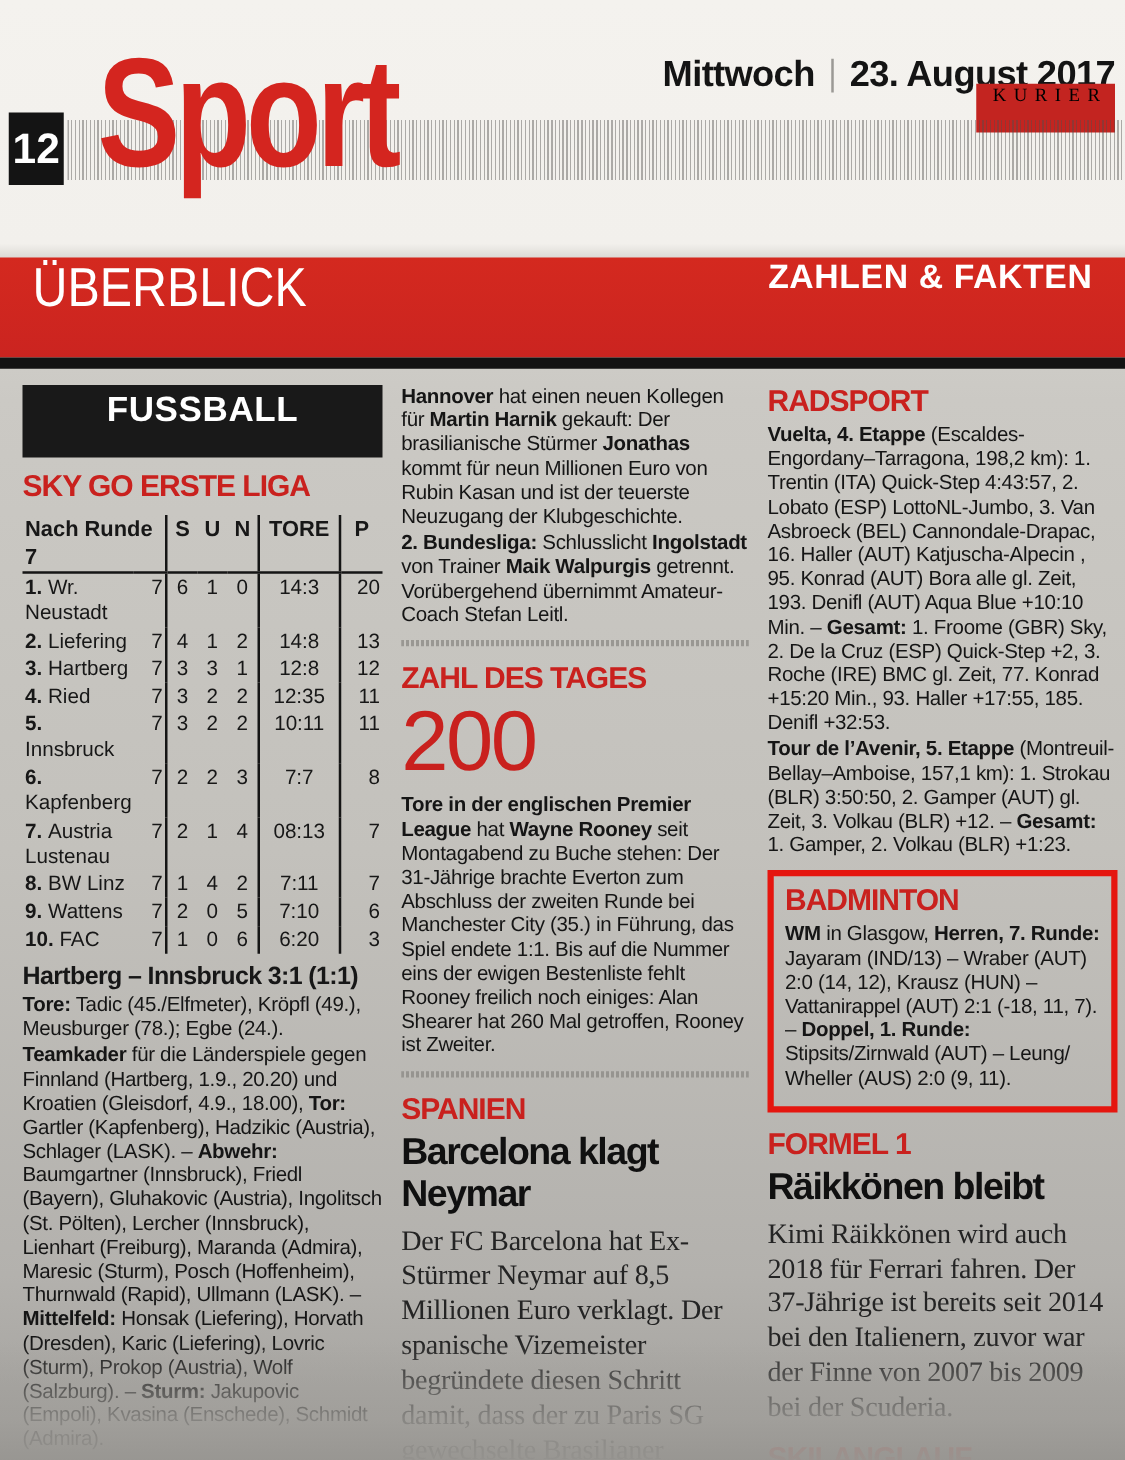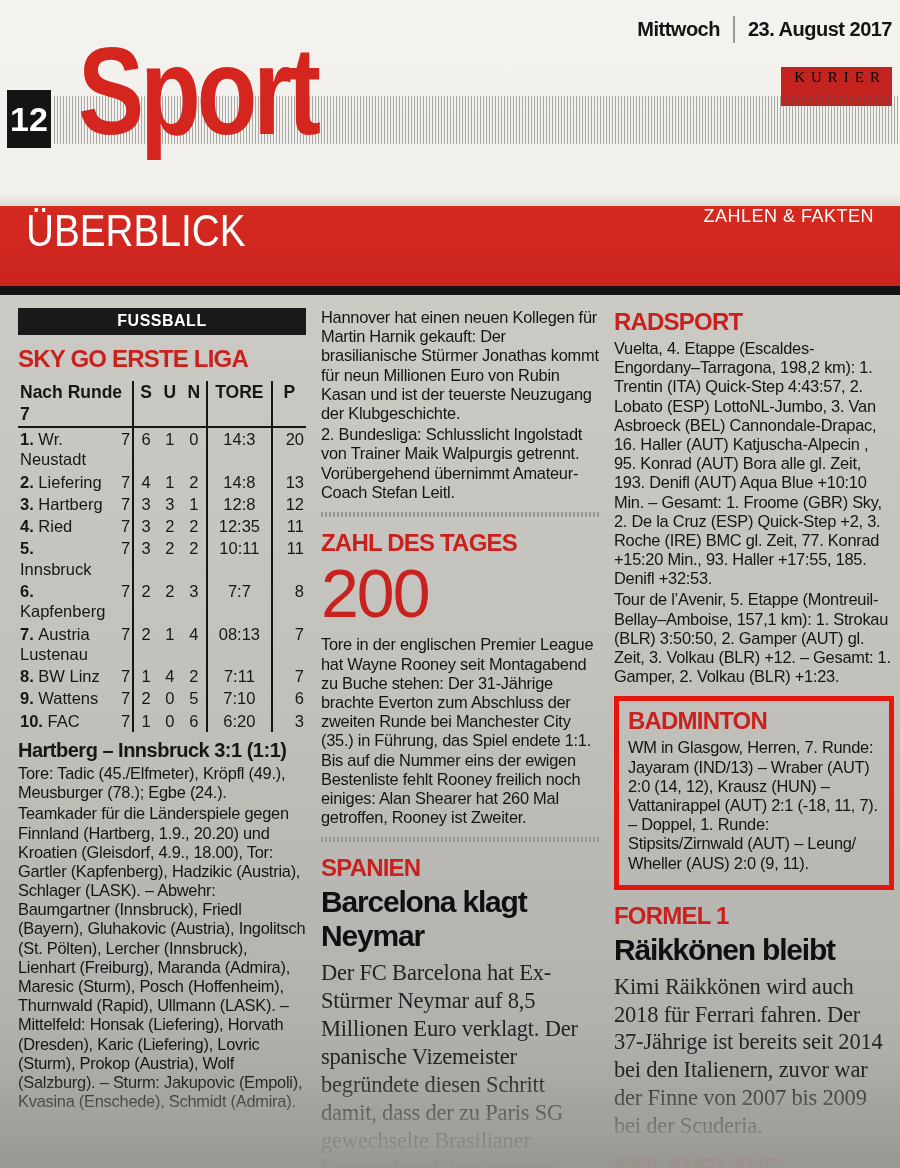--- a/index.html
+++ b/index.html
@@ -8,45 +8,45 @@
     background:linear-gradient(180deg,#f4f2ee 0px,#f2f0ec 195px,#d4d2cd 210px,#cbc9c4 320px,#c3c1bc 680px,#b3b1ad 1020px,#a19f9b 1168px);
     color:#171717;}
   
   .hdr{position:relative;height:206px;}
   .pagenum{position:absolute;left:7px;top:90px;width:44px;height:58px;background:#141414;color:#fff;
     font-size:34px;font-weight:700;display:flex;align-items:center;justify-content:center;z-index:3;}
   .barcode{position:absolute;left:54px;right:0;top:96px;height:48px;z-index:1;opacity:.8;
     background:repeating-linear-gradient(90deg,rgba(80,78,76,.55) 0 1px,rgba(0,0,0,0) 1px 3px);}
   .sport{position:absolute;left:78px;top:28px;z-index:2;font-size:124px;line-height:1.02;font-weight:700;
     color:#d4251f;letter-spacing:-5px;transform:scaleX(.8);transform-origin:left top;}
-  .dateline{position:absolute;right:8px;top:16px;display:flex;align-items:center;gap:13px;
-    font-size:20px;font-weight:700;color:#141414;letter-spacing:-0.5px;}
+  .dateline{position:absolute;right:8px;top:44px;display:flex;align-items:center;gap:13px;
+    font-size:29px;font-weight:700;color:#141414;letter-spacing:-0.5px;}
   .date-sep{width:2px;height:27px;background:#9b9995;}
   .kurier{position:absolute;right:8px;top:67px;background:#c32420;color:#000000;
     font-family:"Liberation Serif","DejaVu Serif",serif;font-size:15px;letter-spacing:6px;
     padding:2px 6px 20px 13px;}
   
   .banner{height:80px;background:linear-gradient(180deg,#d4291f,#cb2420);display:flex;
     align-items:flex-start;justify-content:space-between;padding:0 26px;}
   .b-left{color:#fff;font-size:44px;font-weight:400;letter-spacing:0;transform:scaleX(.88);
     transform-origin:left center;}
-  .b-right{color:#fff;font-size:18px;font-weight:400;letter-spacing:.5px;}
+  .b-right{color:#fff;font-size:27px;font-weight:700;letter-spacing:.5px;}
   .banner-rule{height:9px;background:#131313;}
   
   .content{display:flex;gap:15px;padding:13px 18px 0 18px;}
   .col{min-width:0;}
   .col-left{width:288px;flex:none;}
   .col-mid{width:278px;flex:none;}
   .col-right{width:280px;flex:none;}
-  .blackbar{background:#191919;color:#fff;text-align:center;font-weight:700;font-size:16px;
-    padding:4px 0 5px;letter-spacing:.5px;}
+  .blackbar{background:#191919;color:#fff;text-align:center;font-weight:700;font-size:28px;
+    padding:4px 0 22px;letter-spacing:.5px;}
   .redh{color:#c9211e;font-weight:700;font-size:24px;letter-spacing:-0.8px;margin:0 0 3px 0;}
   .mt{margin-top:13px;}
   .sans{font-size:16.4px;line-height:1.17;letter-spacing:-0.25px;margin:0 0 2px 0;color:#151515;}
-  .sans b{font-weight:400;}
+  .sans b{font-weight:700;}
   .match{font-weight:800;font-size:20px;letter-spacing:-0.5px;margin:7px 0 2px 0;}
   .headline{font-size:30px;font-weight:800;letter-spacing:-1.2px;margin:1px 0 6px 0;color:#101010;}
   .serif{font-family:"Liberation Serif","DejaVu Serif",serif;font-size:22.5px;line-height:1.24;
     letter-spacing:-0.2px;margin:0 0 4px 0;color:#242424;}
   .bignum{font-size:68px;font-weight:400;color:#c9211e;line-height:.95;letter-spacing:-2px;margin:4px 0 10px 0;}
   .divider{height:5px;margin:10px 0 12px 0;opacity:.75;
     background:repeating-linear-gradient(90deg,#88868२ 0 0);
     background:repeating-linear-gradient(90deg,#8a8884 0 2px,rgba(0,0,0,0) 2px 4px);}
   .badbox{border:5px solid #e5160f;padding:6px 9px 10px 9px;margin:10px 0 12px 0;}
   

